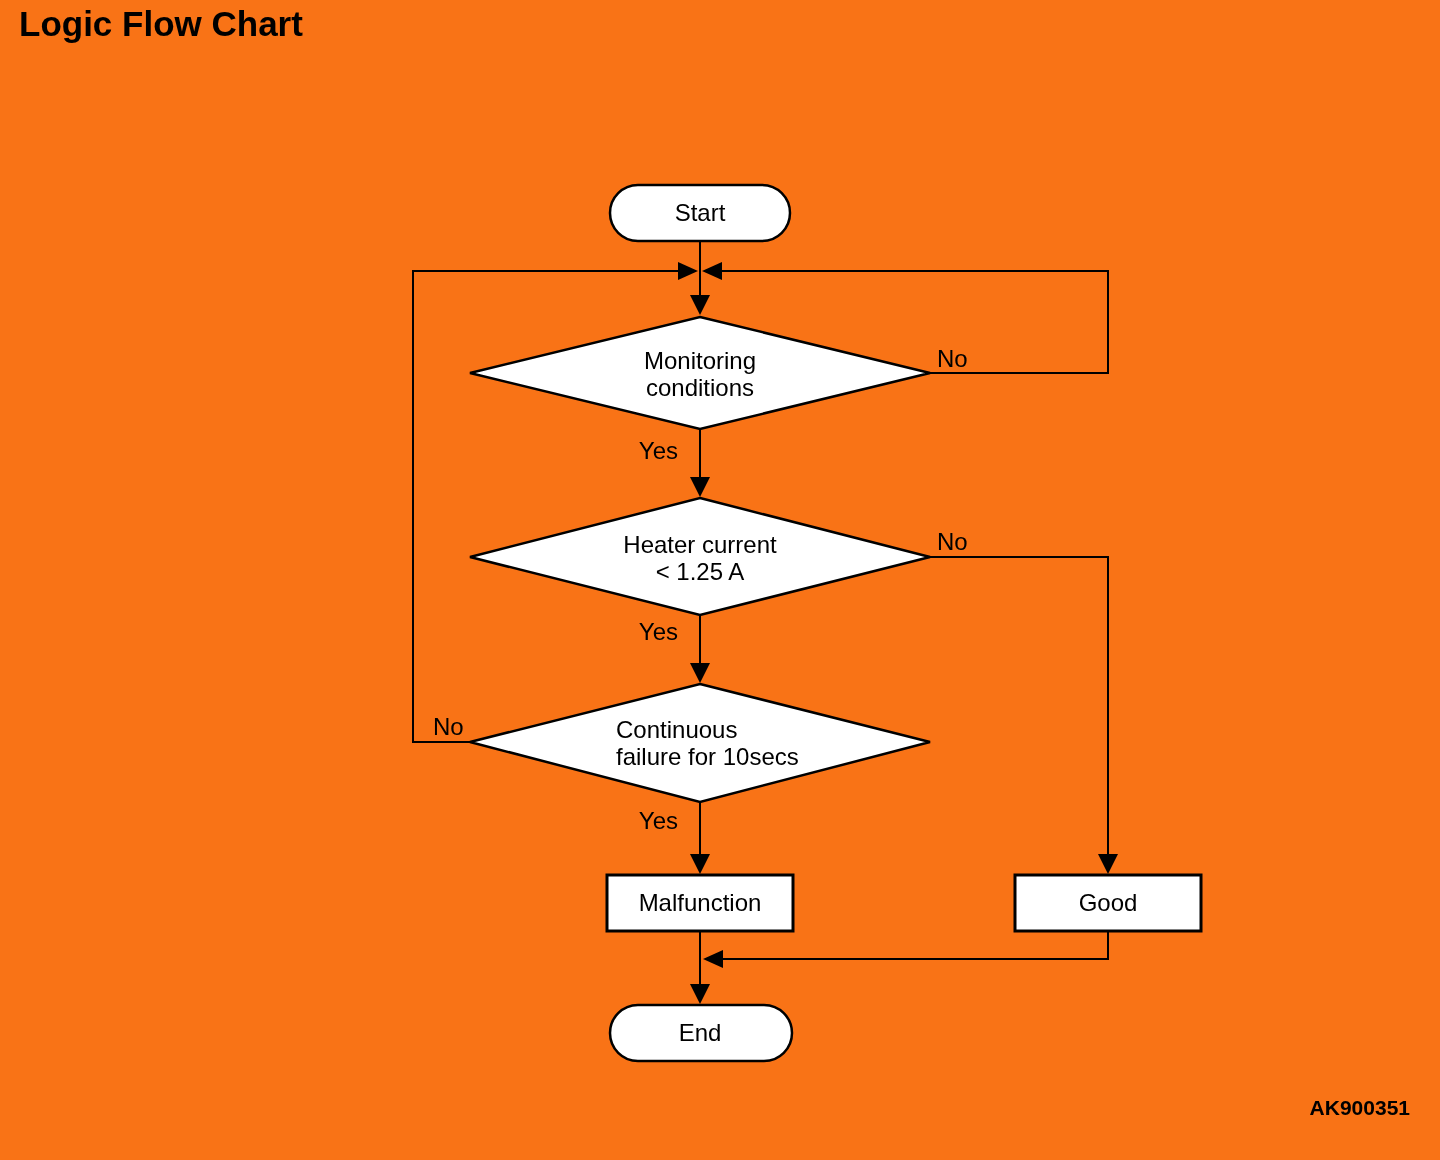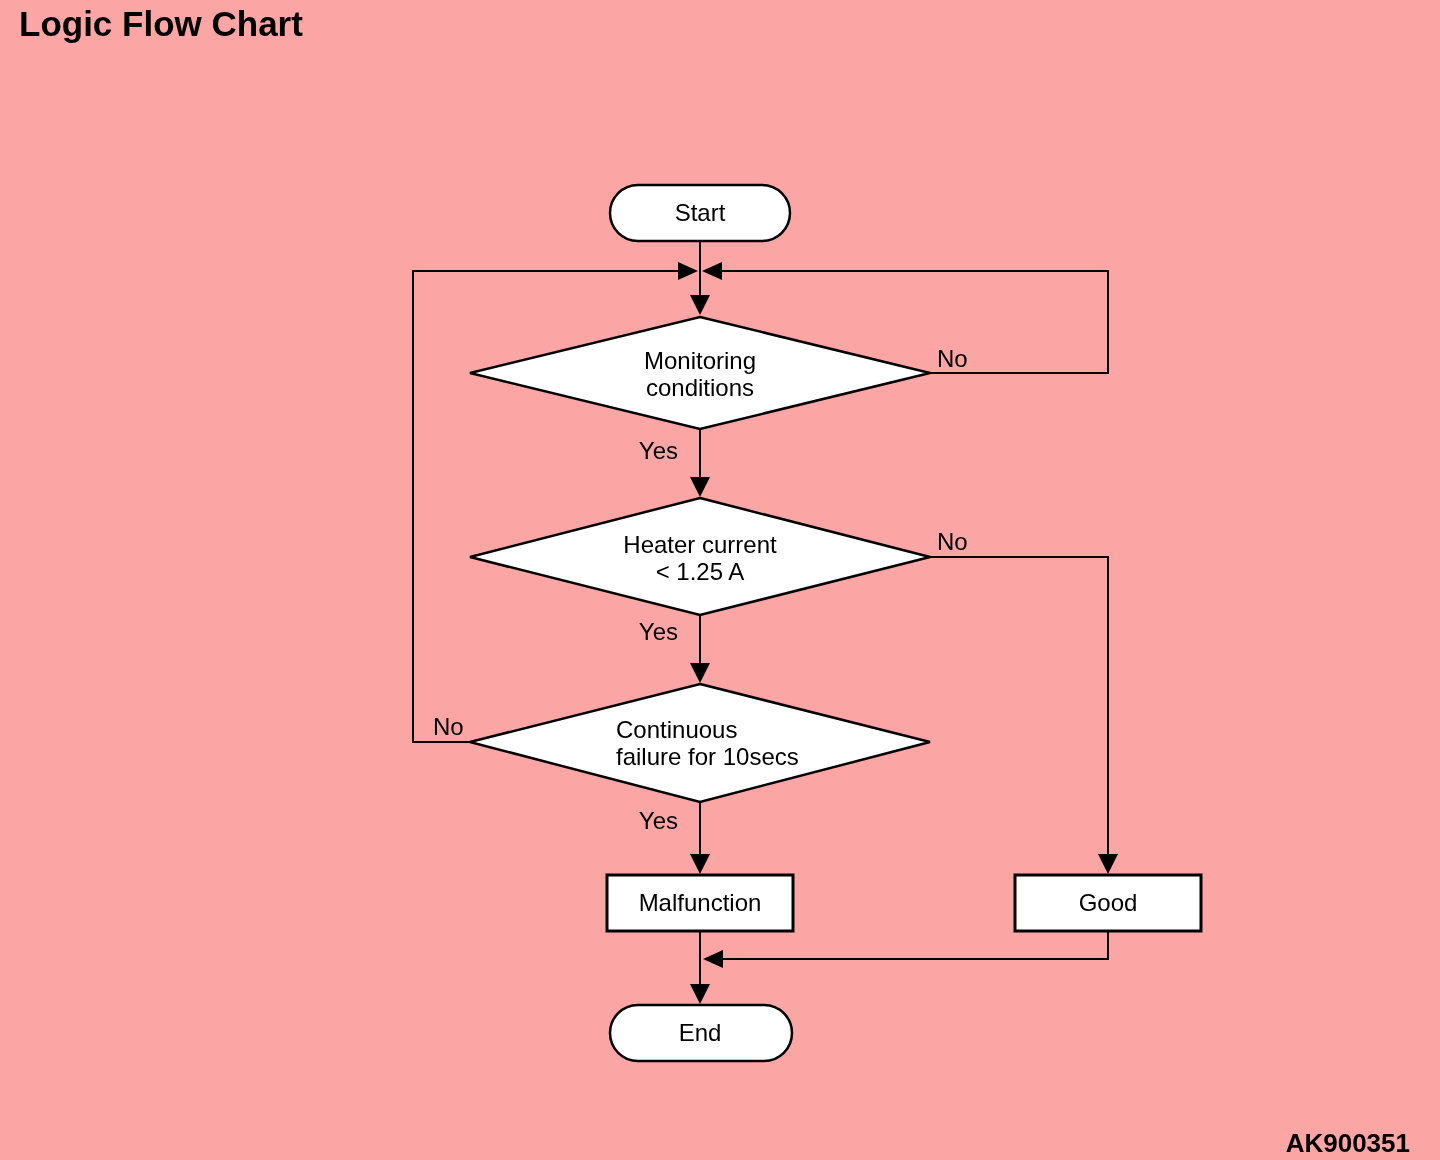--- a/index.html
+++ b/index.html
@@ -4,40 +4,40 @@
 <style>
   html, body {
     margin: 0;
     padding: 0;
     background: #ffffff;
   }
   .page {
     position: relative;
     width: 1440px;
     height: 1160px;
-    background: #fca5a5;
+    background: #f97316;
     font-family: "Liberation Sans", sans-serif;
     color: #000000;
     overflow: hidden;
   }
   .title {
     position: absolute;
     left: 19px;
     top: 4px;
     font-size: 35px;
     font-weight: bold;
     letter-spacing: 0px;
     color: #000000;
     white-space: nowrap;
   }
   .figcode {
     position: absolute;
     right: 30px;
-    top: 1128px;
-    font-size: 26px;
+    top: 1096px;
+    font-size: 21px;
     font-weight: bold;
     color: #000000;
     white-space: nowrap;
   }
   svg.flow {
     position: absolute;
     left: 0;
     top: 0;
   }
   .shape {

